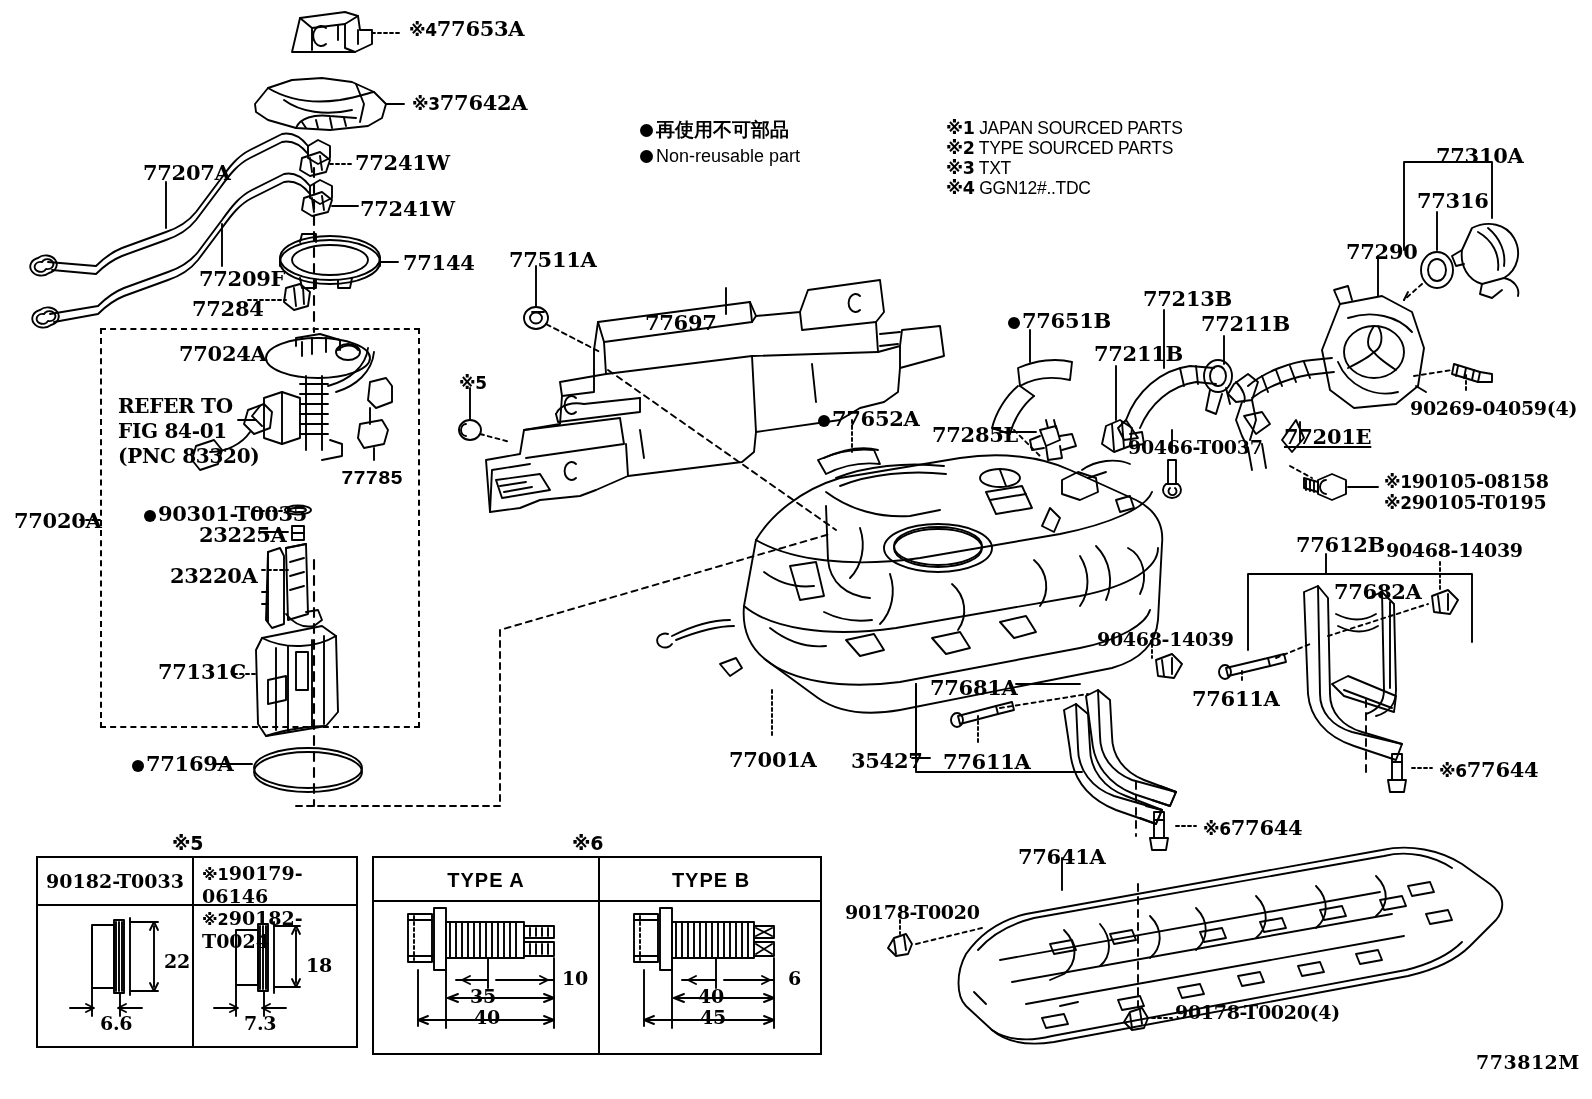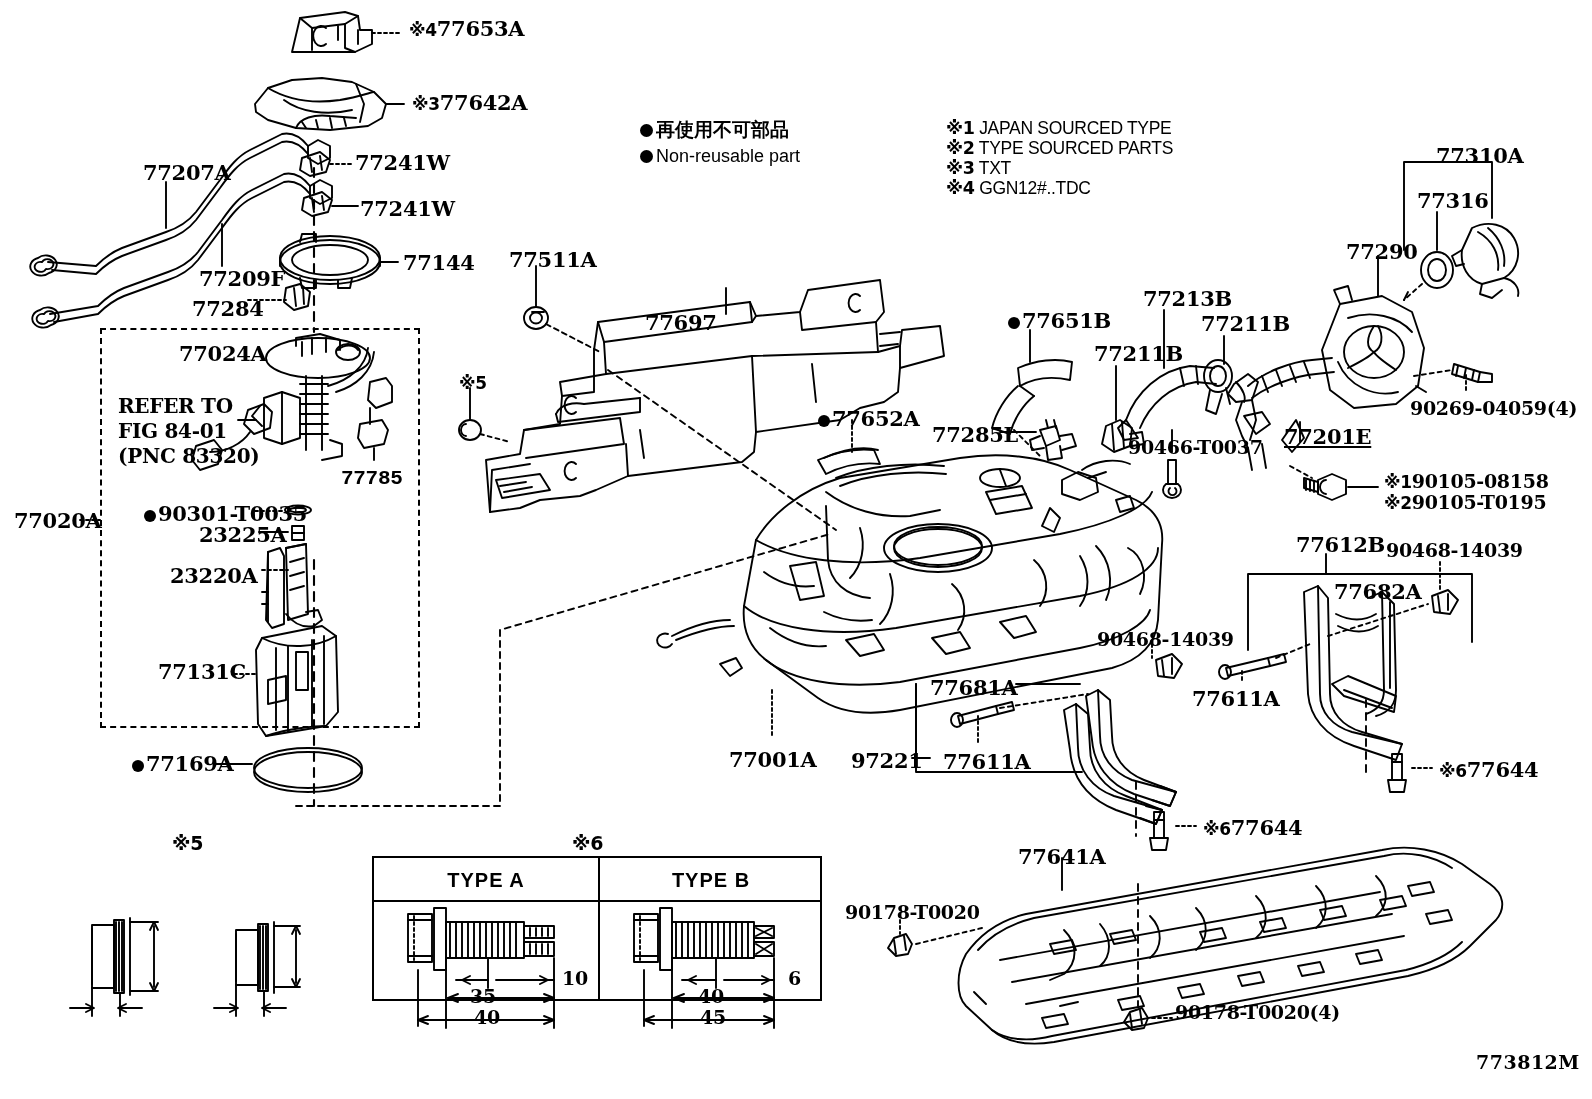--- a/index.html
+++ b/index.html
@@ -599,21 +599,21 @@
     <div class="lbl leg" style="position:relative;left:0;top:0;">
       <span class="dot"></span><span class="cjk">再使用不可部品</span>
     </div>
     <div class="lbl leg" style="position:relative;left:0;top:8px;">
       <span class="dot"></span><span>Non-reusable part</span>
     </div>
   </div>
 
   <div style="position:absolute;left:946px;top:120px;">
     <div class="lbl leg-b" style="position:relative;margin-bottom:2px;">
-      <span class="kome">※1</span> <span>JAPAN SOURCED TYPE</span>
+      <span class="kome">※1</span> <span>JAPAN SOURCED PARTS</span>
     </div>
     <div class="lbl leg-b" style="position:relative;margin-bottom:2px;">
       <span class="kome">※2</span> <span>TYPE SOURCED PARTS</span>
     </div>
     <div class="lbl leg-b" style="position:relative;margin-bottom:2px;">
       <span class="kome">※3</span> <span>TXT</span>
     </div>
     <div class="lbl leg-b" style="position:relative;">
       <span class="kome">※4</span> <span>GGN12#..TDC</span>
     </div>
@@ -660,32 +660,47 @@
       <div class="lbl pn-s" style="left: 1410px; top: 399px;"><span>90269-04059(4)</span></div>
       <div class="lbl pn-s" style="left: 1384px; top: 472px;"><span class="kome" style="font-size:17px;">※1</span><span>90105-08158</span></div>
       <div class="lbl pn-s" style="left: 1384px; top: 493px;"><span class="kome" style="font-size:17px;">※2</span><span>90105-T0195</span></div>
       <div class="lbl pn" style="left: 1296px; top: 534px;"><span>77612B</span></div>
       <div class="lbl pn-s" style="left: 1386px; top: 541px;"><span>90468-14039</span></div>
       <div class="lbl pn" style="left: 1334px; top: 581px;"><span>77682A</span></div>
       <div class="lbl pn" style="left: 1192px; top: 688px;"><span>77611A</span></div>
       <div class="lbl pn" style="left: 1439px; top: 759px;"><span class="kome" style="font-size:17px;">※6</span><span>77644</span></div>
       <div class="lbl pn-s" style="left: 1097px; top: 630px;"><span>90468-14039</span></div>
       <div class="lbl pn" style="left: 930px; top: 677px;"><span>77681A</span></div>
-      <div class="lbl pn" style="left: 851px; top: 750px;"><span>97221</span></div>
+      <div class="lbl pn" style="left: 851px; top: 750px;"><span>35427</span></div>
       <div class="lbl pn" style="left: 943px; top: 751px;"><span>77611A</span></div>
       <div class="lbl pn" style="left: 1203px; top: 817px;"><span class="kome" style="font-size:17px;">※6</span><span>77644</span></div>
       <div class="lbl pn" style="left: 1018px; top: 846px;"><span>77641A</span></div>
       <div class="lbl pn-s" style="left: 845px; top: 903px;"><span>90178-T0020</span></div>
       <div class="lbl pn-s" style="left: 1175px; top: 1003px;"><span>90178-T0020(4)</span></div>
     </div>
 
   <div class="lbl" style="left:172px;top:834px;font-family:'DejaVu Sans',sans-serif;font-weight:700;font-size:19px;">※5</div>
+  <div class="tbl" style="left:36px;top:856px;width:322px;height:192px;">
+    <div class="hsep" style="top:46px;"></div>
+    <div class="vsep" style="left:154px;"></div>
+    <div class="cellhdr tblhdr" style="left:0;top:12px;width:154px;">
+      <span>90182-T0033</span>
+    </div>
+    <div class="cellhdr tblhdr" style="left:156px;top:4px;width:164px;line-height:1.18;text-align:left;padding-left:8px;box-sizing:border-box;">
+      <div><span class="kome" style="font-size:16px;">※1</span><span>90179-06146</span></div>
+      <div><span class="kome" style="font-size:16px;">※2</span><span>90182-T0024</span></div>
+    </div>
+    <div class="lbl dimnum" style="left:126px;top:94px;">22</div>
+    <div class="lbl dimnum" style="left:62px;top:156px;">6.6</div>
+    <div class="lbl dimnum" style="left:268px;top:98px;">18</div>
+    <div class="lbl dimnum" style="left:206px;top:156px;">7.3</div>
+  </div>
 
   <div class="lbl" style="left:572px;top:834px;font-family:'DejaVu Sans',sans-serif;font-weight:700;font-size:19px;">※6</div>
-  <div class="tbl" style="left:372px;top:856px;width:450px;height:145px;">
+  <div class="tbl" style="left:372px;top:856px;width:450px;height:199px;">
     <div class="hsep" style="top:42px;"></div>
     <div class="vsep" style="left:224px;"></div>
     <div class="cellhdr typehdr" style="left:0;top:11px;width:224px;">TYPE A</div>
     <div class="cellhdr typehdr" style="left:226px;top:11px;width:222px;">TYPE B</div>
     <div class="lbl dimnum" style="left:188px;top:111px;">10</div>
     <div class="lbl dimnum" style="left:96px;top:129px;">35</div>
     <div class="lbl dimnum" style="left:100px;top:150px;">40</div>
     <div class="lbl dimnum" style="left:414px;top:111px;">6</div>
     <div class="lbl dimnum" style="left:324px;top:129px;">40</div>
     <div class="lbl dimnum" style="left:326px;top:150px;">45</div>

